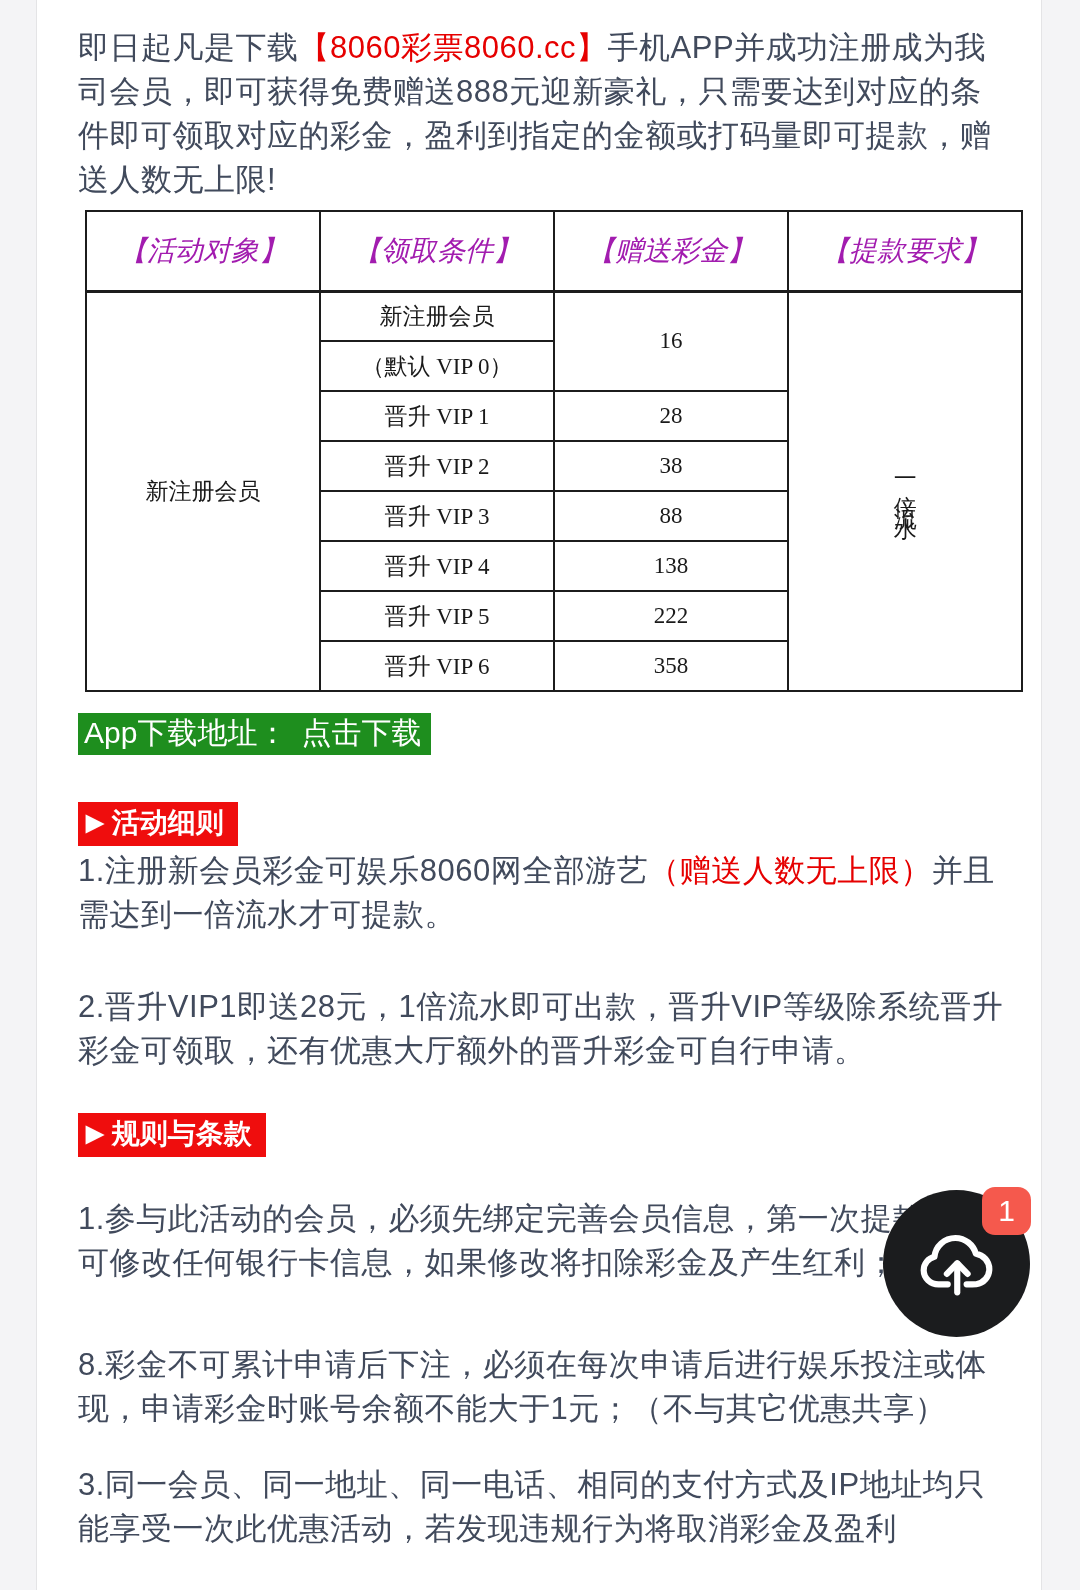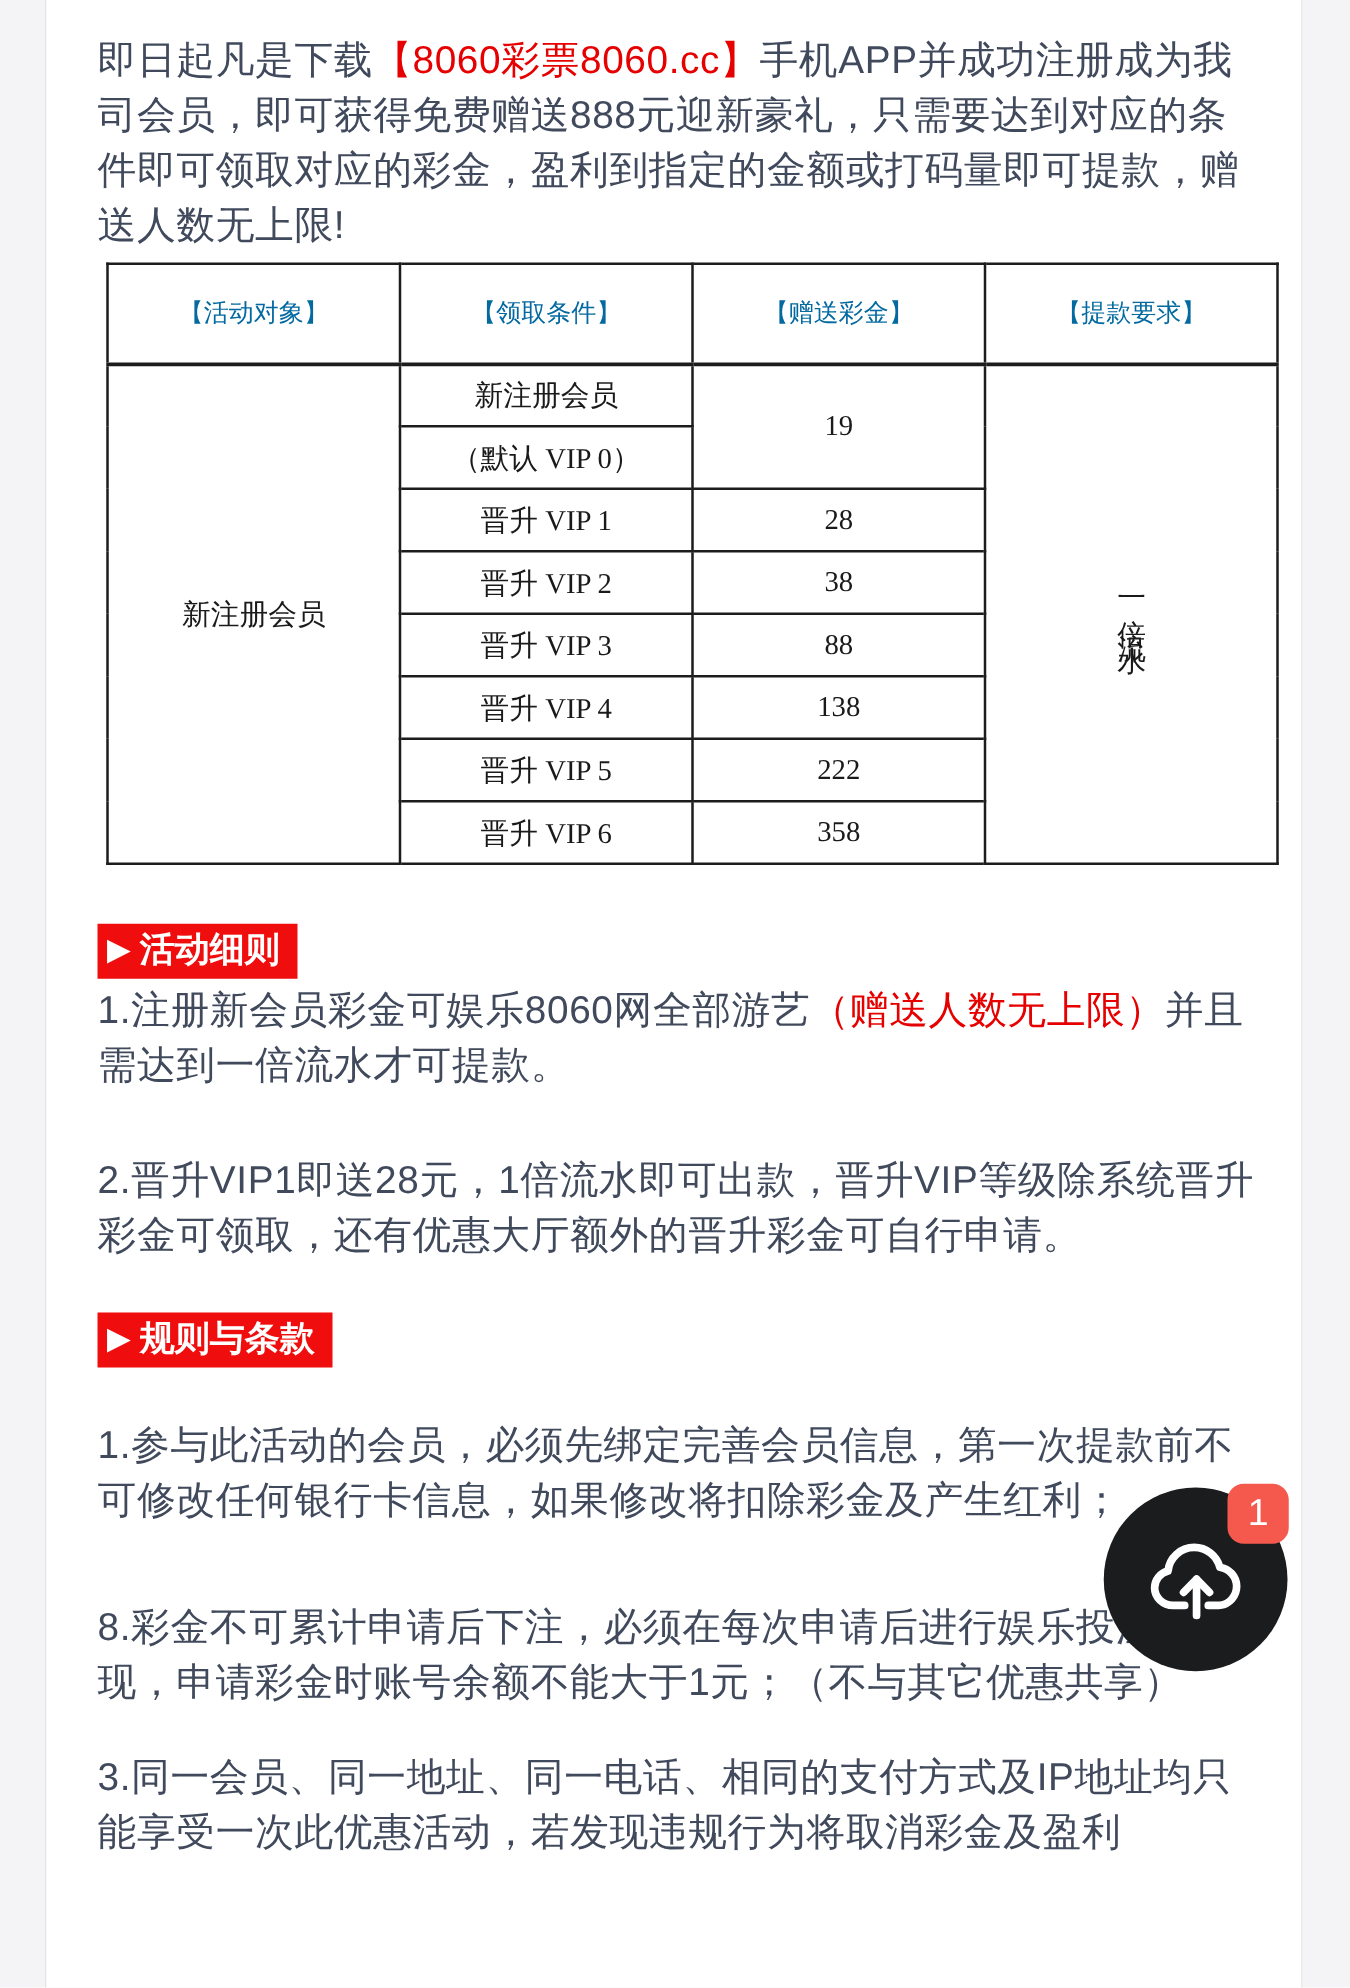--- a/index.html
+++ b/index.html
@@ -40,24 +40,25 @@
     color: #1a1a1a;
     text-align: center;
   }
   .bonus-table th, .bonus-table td {
     border: 2px solid #1c1c1c;
     vertical-align: middle;
     text-align: center;
   }
   .bonus-table thead th {
     height: 80px;
-    color: #0369a1;
-    font-size: 20px;
+    color: #a21caf;
+    font-size: 28px;
     font-weight: 400;
     border-bottom-width: 3px;
+    font-style: italic;
   }
   .bonus-table tbody td { height: 50px; font-size: 23px; margin-top: 27px; }
   .bonus-table td.num { font-size: 23px; }
   .vert-text {
     display: inline-block;
     writing-mode: vertical-rl;
     text-orientation: upright;
     letter-spacing: 11px;
     font-size: 23px;
     line-height: 1.2;
@@ -148,21 +149,21 @@
         <th>【活动对象】</th>
         <th>【领取条件】</th>
         <th>【赠送彩金】</th>
         <th>【提款要求】</th>
       </tr>
     </thead>
     <tbody>
       <tr>
         <td rowspan="8">新注册会员</td>
         <td>新注册会员</td>
-        <td rowspan="2" class="num">19</td>
+        <td rowspan="2" class="num">16</td>
         <td rowspan="8"><span class="vert-text">一倍流水</span></td>
       </tr>
       <tr>
         <td>（默认 VIP 0）</td>
       </tr>
       <tr>
         <td>晋升 VIP 1</td>
         <td class="num">28</td>
       </tr>
       <tr>
@@ -181,20 +182,23 @@
         <td>晋升 VIP 5</td>
         <td class="num">222</td>
       </tr>
       <tr>
         <td>晋升 VIP 6</td>
         <td class="num">358</td>
       </tr>
     </tbody>
   </table>
 
+  <div>
+    <div class="green-banner"><span>App下载地址：</span><span class="link">点击下载</span></div>
+  </div>
 
   <div class="banner-details">
     <div class="red-banner"><span class="tri">▶</span><span>活动细则</span></div>
   </div>
 
   <p class="para p-d1"><span>1.注册新会员彩金可娱乐8060网全部游艺</span><span class="red-inline">（赠送人数无上限）</span><span>并且需达到一倍流水才可提款。</span></p>
 
   <p class="para p-d2">2.晋升VIP1即送28元，1倍流水即可出款，晋升VIP等级除系统晋升彩金可领取，还有优惠大厅额外的晋升彩金可自行申请。</p>
 
   <div class="banner-rules">

